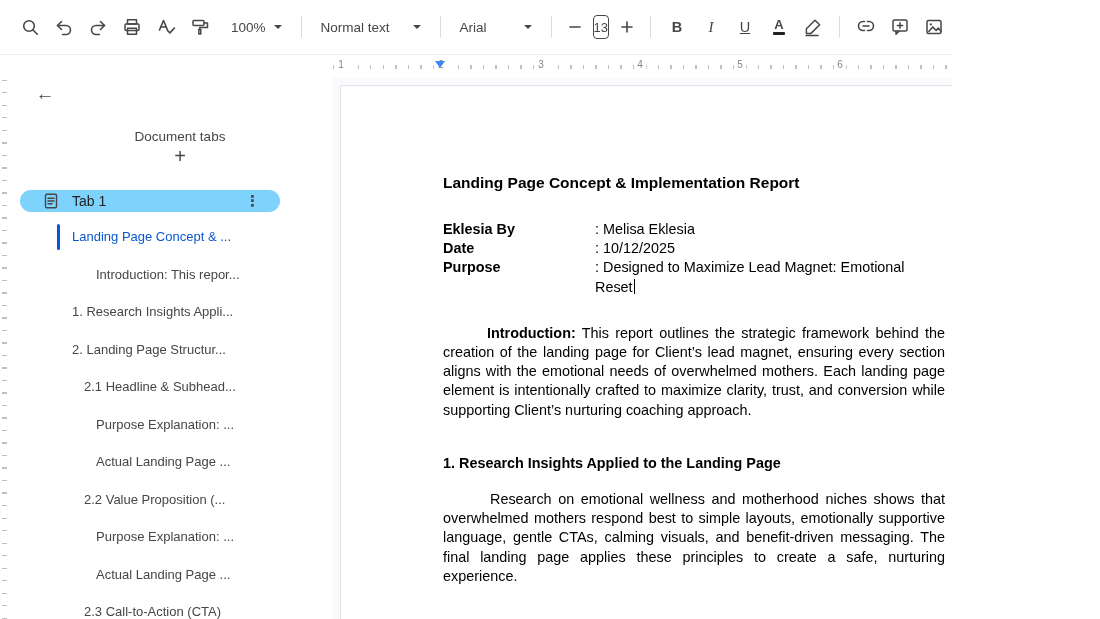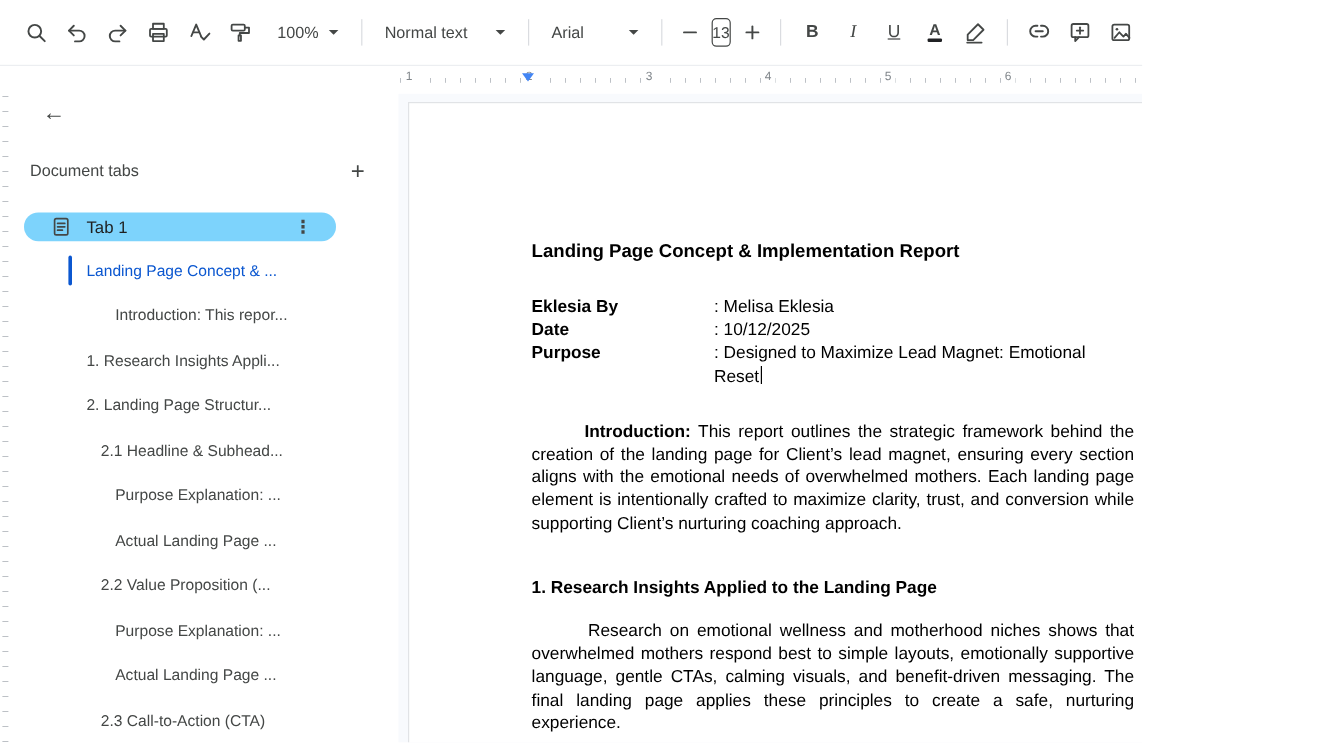--- a/index.html
+++ b/index.html
@@ -42,41 +42,41 @@
   
   .content{position:absolute;top:78px;left:0;right:0;bottom:0;display:flex;overflow:hidden;}
   .vruler{width:14px;flex:none;position:relative;}
   .vticks{position:absolute;left:2px;top:2px;bottom:0;width:5px;
           background:repeating-linear-gradient(to bottom,#bdc1c6 0 1px,transparent 1px 12.5px);}
 
   
   .sidebar{width:318px;flex:none;display:flex;flex-direction:column;overflow:hidden;}
   .back-btn{width:38px;height:38px;margin:5px 0 0 12px;display:flex;align-items:center;justify-content:center;
             font-size:19px;color:#444746;border-radius:50%;cursor:pointer;}
-  .tabs-header{display:flex;align-items:center;justify-content:space-between;margin:24px 22px 0 11px;}
+  .tabs-header{display:flex;align-items:center;margin:24px 22px 0 36px;flex-direction:column;}
   .tabs-title{font-size:13.5px;color:#444746;}
   .add-tab{font-size:20px;color:#444746;cursor:pointer;line-height:20px;padding:2px 6px;border-radius:4px;}
   .tab-pill{margin:22px 0 0 6px;width:260px;height:38px;border-radius:19px;background:#7dd3fc;
             display:flex;align-items:center;padding:0 14px 0 22px;box-sizing:border-box;cursor:pointer;}
   .tab-pill .tab-label{font-size:14px;color:#1f1f1f;font-weight:500;margin-left:12px;flex:1;}
   .tab-menu{font-size:15px;font-weight:700;color:#444746;padding:2px 6px;cursor:pointer;}
   .outline{margin-top:6px;padding-left:44px;}
   .o-item{height:37.5px;display:flex;align-items:center;font-size:13px;color:#444746;cursor:pointer;
           position:relative;}
   .o-item.lvl0{padding-left:14px;}
   .o-item.lvl1{padding-left:26px;}
   .o-item.lvl2{padding-left:38px;}
   .o-item.active{color:#0b57d0;}
   .o-item.active::before{content:"";position:absolute;left:-1px;top:6px;bottom:6px;width:3px;
                          background:#0b57d0;border-radius:2px;}
 
   
   .canvas{flex:1;background:#f8fafd;padding:7px 0 0 8px;box-sizing:border-box;overflow:hidden;}
   .page{background:#fff;border-top:1px solid #e1e3e6;border-left:1px solid #e1e3e6;height:100%;
-        box-sizing:border-box;padding:114px 7px 0 102px;overflow:hidden;}
+        box-sizing:border-box;padding:87px 7px 0 102px;overflow:hidden;}
   .doc{font-size:14.4px;line-height:19.2px;color:#000;}
   .doc-title{font-size:15.5px;font-weight:700;line-height:20px;}
   .meta{margin-top:27px;}
   .meta-row{display:flex;line-height:19.2px;}
   .mlabel{width:152px;flex:none;font-weight:700;}
   .intro{margin-top:27px;text-align:justify;}
   .intro .lead{font-weight:700;margin-left:44px;}
   .h1{margin-top:34px;font-weight:700;}
   .p1{margin-top:17px;text-align:justify;text-indent:47px;}
   .caret-cursor{display:inline-block;width:1.5px;height:15px;background:#000;

